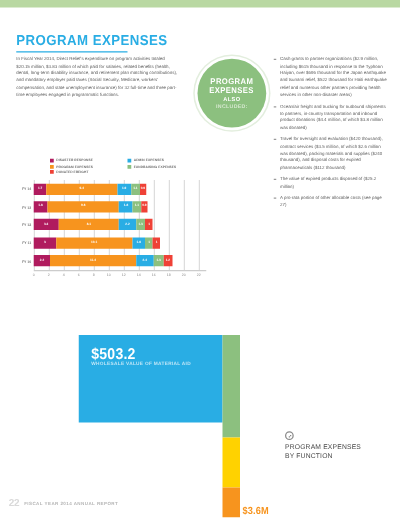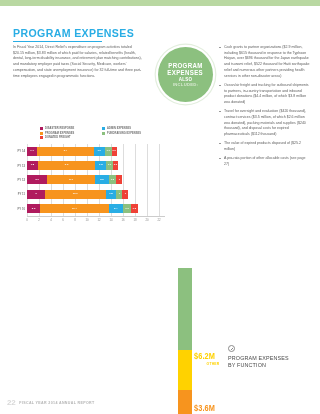--- a/index.html
+++ b/index.html
@@ -350,28 +350,28 @@
         <div class="xtick" style="left: 60px;">10</div>
         <div class="xtick" style="left: 72px;">12</div>
         <div class="xtick" style="left: 84px;">14</div>
         <div class="xtick" style="left: 96px;">16</div>
         <div class="xtick" style="left: 108px;">18</div>
         <div class="xtick" style="left: 120px;">20</div>
         <div class="xtick" style="left: 132px;">22</div>
       </div>
   </div>
 
+  <div class="panel-blue">
+    <div class="big">$503.2</div>
+    <div class="sub">WHOLESALE VALUE OF MATERIAL AID</div>
+  </div>
 
   <div class="func-col" id="funccol">
       <div class="func-seg" style="top: 0px; height: 81.5495px; background: rgb(140, 192, 127);"></div>
       <div class="func-seg" style="top: 81.5495px; height: 40.7748px; background: rgb(255, 210, 0);"></div>
-      <div class="func-label" style="top: 84.5495px;">
-        <div class="func-amt" style="color: rgb(255, 210, 0);">$6.2M</div>
-        <div class="func-name" style="color: rgb(255, 210, 0);">OTHER</div>
-      </div>
       <div class="func-seg" style="top: 122.324px; height: 23.6757px; background: rgb(247, 148, 30);"></div>
       <div class="func-label" style="top: 137px;">
         <div class="func-amt" style="color: rgb(247, 148, 30);">$3.6M</div>
         <div class="func-name" style="color: rgb(247, 148, 30);">DISASTER RESPONSE</div>
       </div>
     </div>
 
   <div class="caption">
     <div class="plus-icon"></div>
     <div class="caption-text">PROGRAM EXPENSES</div>

